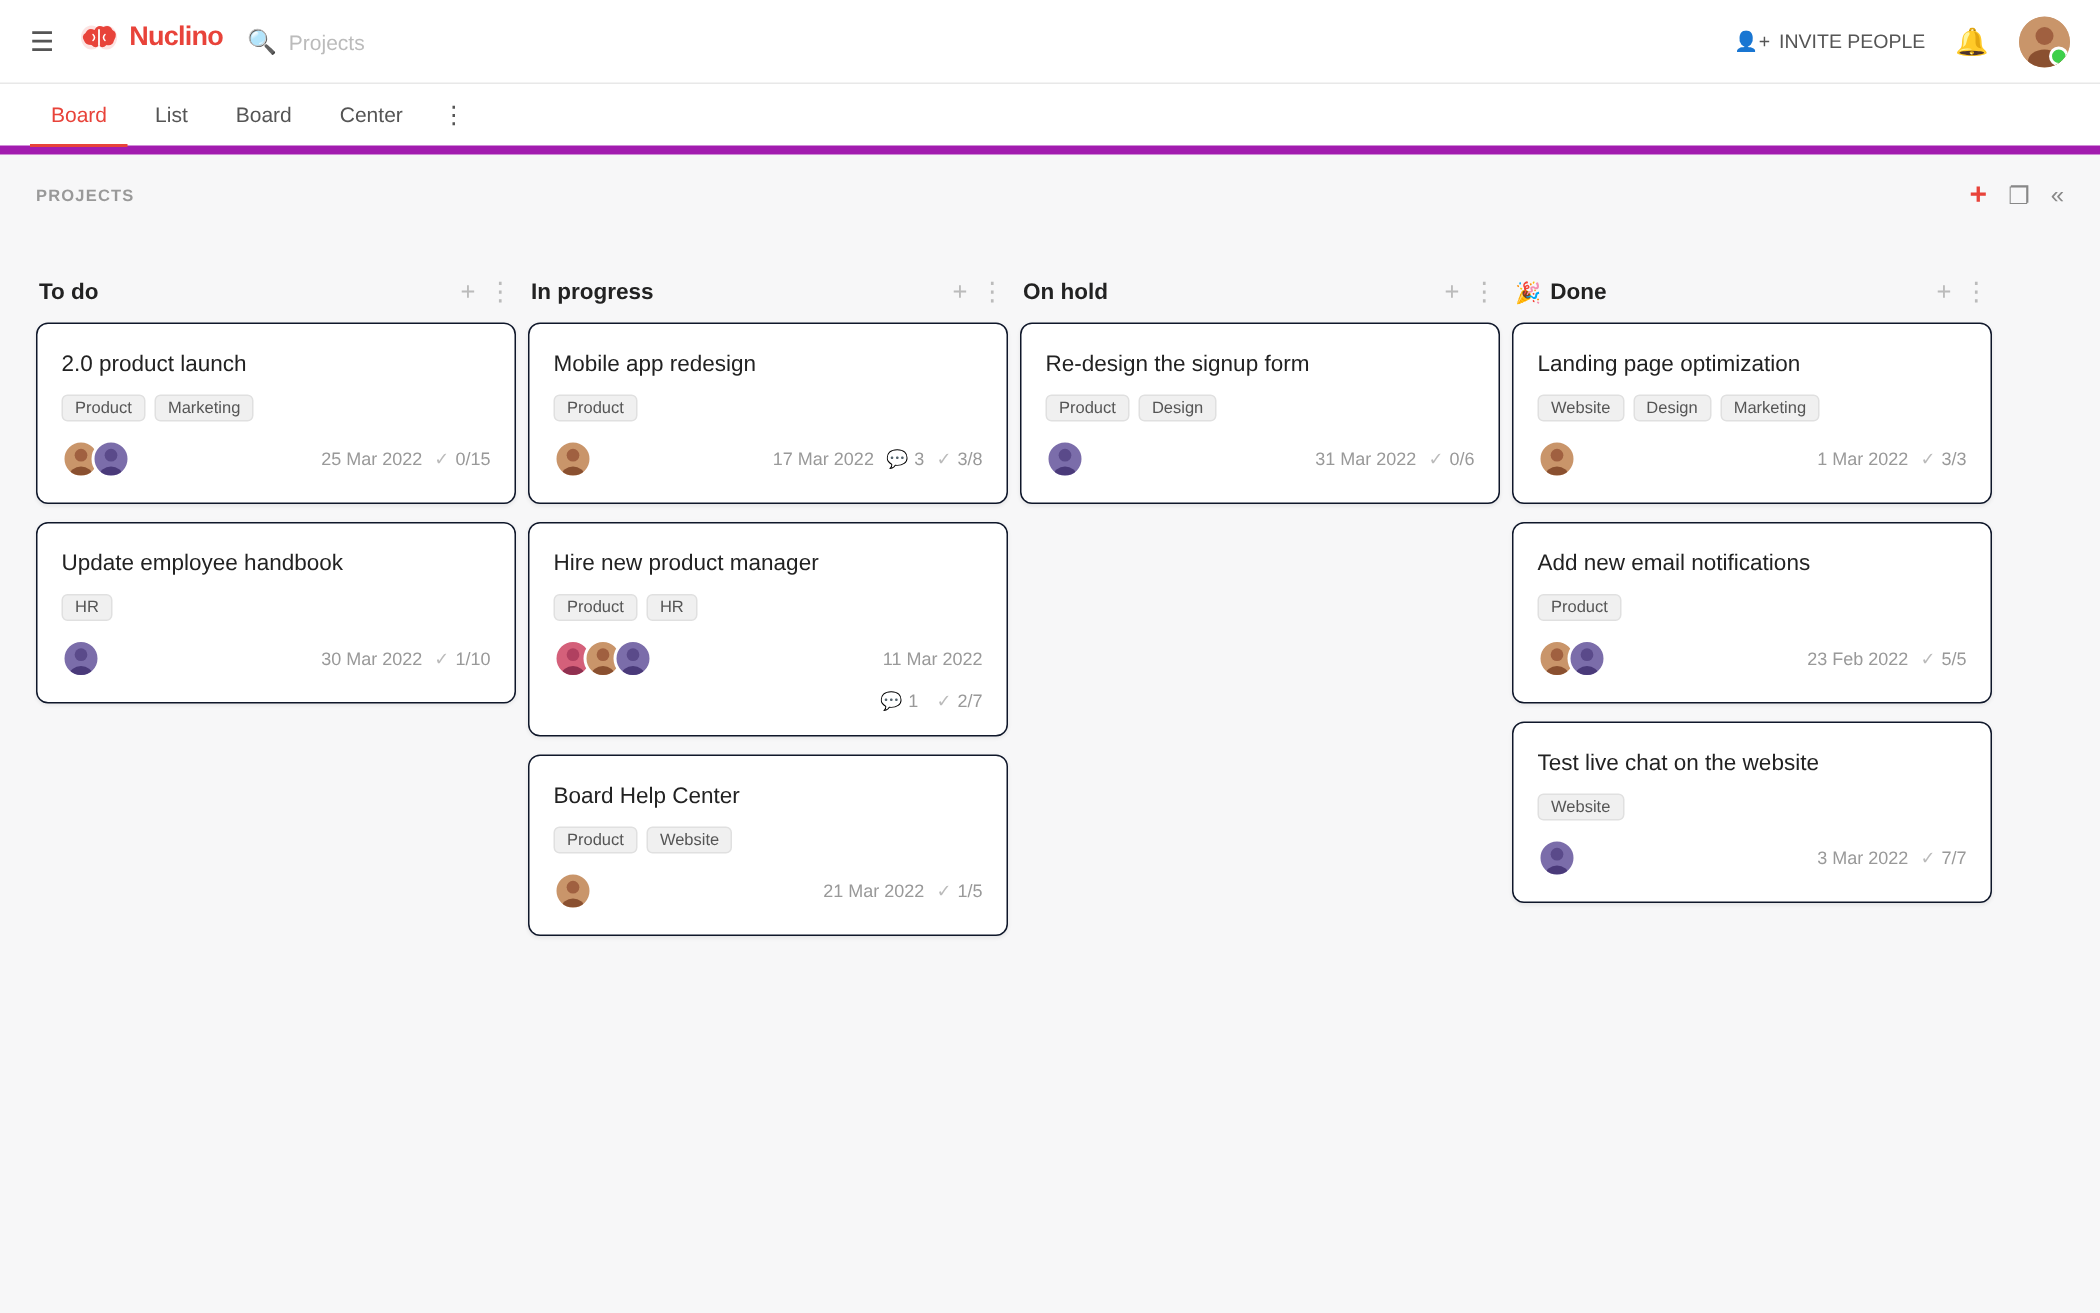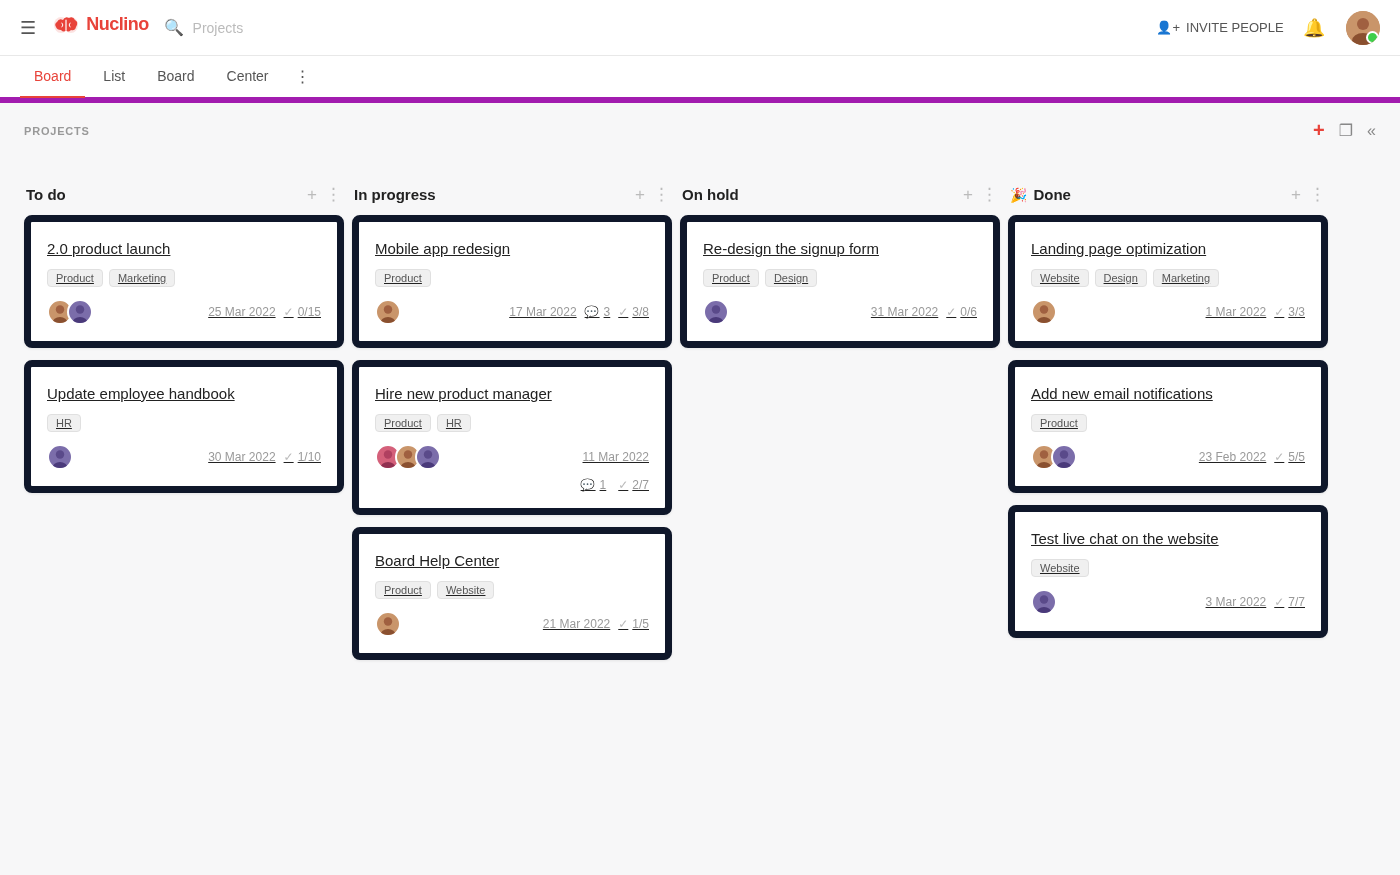--- a/index.html
+++ b/index.html
@@ -35,21 +35,21 @@
     
     .board { display: flex; gap: 8px; padding: 0 24px 24px; overflow-x: auto; align-items: flex-start; margin-top: 32px; }
     .column { width: 320px; min-width: 320px; }
     .col-header { display: flex; align-items: center; margin-bottom: 12px; padding: 0 2px; }
     .col-title { font-size: 15px; font-weight: 600; color: #222; flex: 1; }
     .col-emoji { margin-right: 6px; }
     .col-actions { display: flex; gap: 8px; align-items: center; }
     .col-btn { cursor: pointer; color: #bbb; font-size: 17px; line-height: 1; }
 
     
-    .card { background: #fff; border-radius: 8px; padding: 16px; margin-bottom: 12px; box-shadow: 0 1px 3px rgba(0,0,0,0.08); cursor: pointer; border: 7px solid #0f172a; text-decoration: underline; }
+    .card { background: #fff; border-radius: 8px; padding: 16px; margin-bottom: 12px; box-shadow: 0 1px 3px rgba(0,0,0,0.08); cursor: pointer; border: 1px solid #0f172a; }
     .card-title { font-size: 15px; font-weight: 500; color: #222; margin-bottom: 10px; line-height: 1.4; }
     .card-tags { display: flex; flex-wrap: wrap; gap: 6px; margin-bottom: 12px; }
     .tag { font-size: 11px; background: #f0f0f0; color: #555; border-radius: 4px; padding: 2px 8px; border: 1px solid #e0e0e0; }
     .card-footer { display: flex; align-items: center; gap: 8px; }
     .avatars { display: flex; }
     .avatar-sm { width: 26px; height: 26px; border-radius: 50%; border: 2px solid #fff; overflow: hidden; background: #c9956a; margin-left: -6px; }
     .avatar-sm:first-child { margin-left: 0; }
     .avatar-sm svg { width: 100%; height: 100%; }
     .card-date { font-size: 12px; color: #999; margin-left: auto; }
     .meta-item { display: flex; align-items: center; gap: 4px; font-size: 12px; color: #999; }

